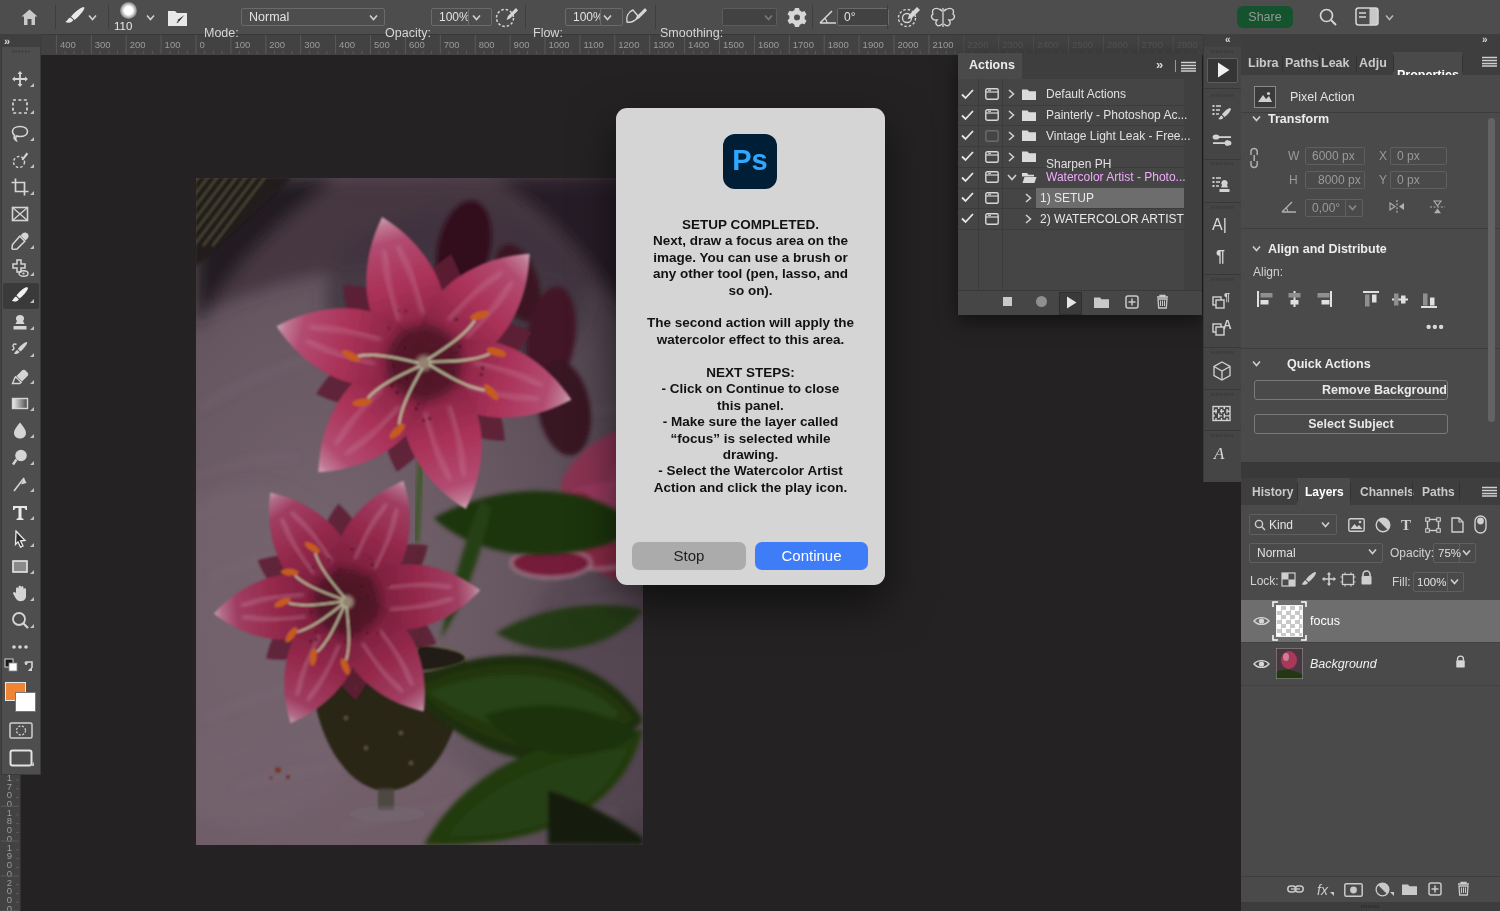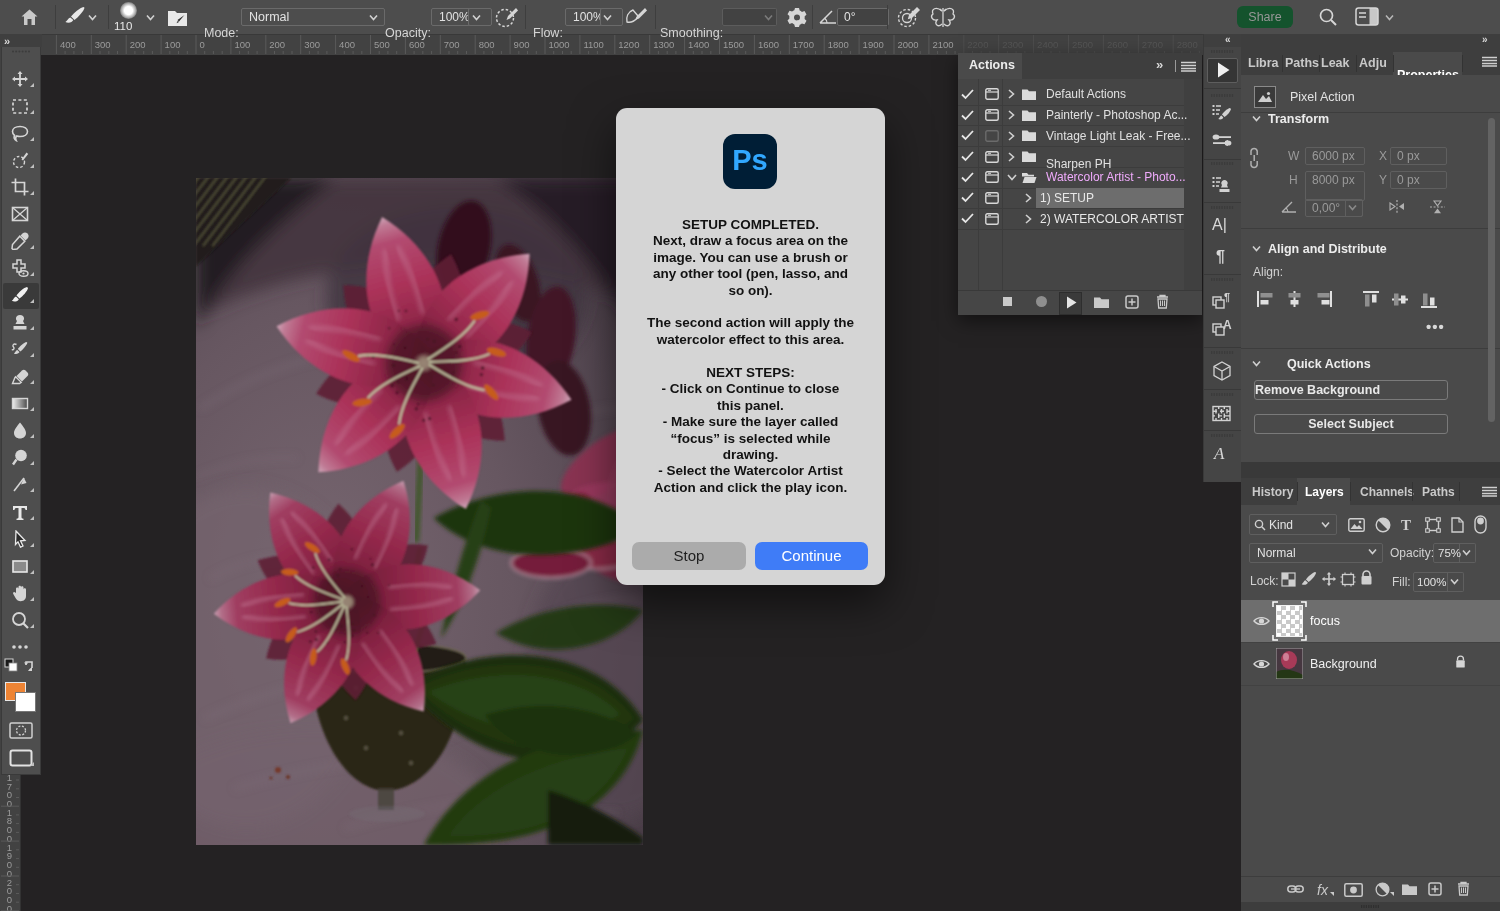--- a/index.html
+++ b/index.html
@@ -1278,21 +1278,21 @@
           <path d="M7,9 V5 A3.2,3.2 0 0 1 13.2,5 V9" transform="translate(-3,-1)"></path>
           <path d="M7,13 V17 A3.2,3.2 0 0 0 13.2,17 V13" transform="translate(-3,1)"></path>
           <path d="M7,8 V14" transform="translate(0.2,0)"></path>
         </g>
       </svg>
       <div class="abs" style="left:47px;top:115px;font-size:12px;color:#9a9a9a;">W</div>
       <div class="abs" style="left:64px;top:113px;width:60px;height:18px;border:1px solid #5f5f5f;border-radius:2px;box-sizing:border-box;color:#9a9a9a;font-size:12px;line-height:16px;padding-left:6px;">6000 px</div>
       <div class="abs" style="left:138px;top:115px;font-size:12px;color:#9a9a9a;">X</div>
       <div class="abs" style="left:149px;top:113px;width:57px;height:18px;border:1px solid #5f5f5f;border-radius:2px;box-sizing:border-box;color:#9a9a9a;font-size:12px;line-height:16px;padding-left:6px;">0 px</div>
       <div class="abs" style="left:48px;top:139px;font-size:12px;color:#9a9a9a;">H</div>
-      <div class="abs" style="left:64px;top:137px;width:60px;height:30px;border:1px solid #5f5f5f;border-radius:2px;box-sizing:border-box;color:#9a9a9a;font-size:12px;line-height:16px;padding-left:6px;">8000 px</div>
+      <div class="abs" style="left:64px;top:137px;width:60px;height:18px;border:1px solid #5f5f5f;border-radius:2px;box-sizing:border-box;color:#9a9a9a;font-size:12px;line-height:16px;padding-left:12px;">8000 px</div>
       <div class="abs" style="left:138px;top:139px;font-size:12px;color:#9a9a9a;">Y</div>
       <div class="abs" style="left:149px;top:137px;width:57px;height:18px;border:1px solid #5f5f5f;border-radius:2px;box-sizing:border-box;color:#9a9a9a;font-size:12px;line-height:16px;padding-left:6px;">0 px</div>
       <svg class="abs" style="left:40px;top:167px" width="16" height="12" viewBox="0 0 16 12">
         <path d="M1,11 L15,11 M1,11 L11,1" stroke="#b0b0b0" stroke-width="1.4" fill="none"></path>
         <path d="M7,11 A6,6 0 0 0 4.8,6.7" stroke="#b0b0b0" stroke-width="1.2" fill="none"></path>
       </svg>
       <div class="abs" style="left:64px;top:165px;width:58px;height:18px;border:1px solid #5f5f5f;border-radius:2px;box-sizing:border-box;color:#9a9a9a;font-size:12px;line-height:16px;padding-left:6px;">0,00°</div>
       <div class="abs" style="left:104px;top:165px;width:18px;height:18px;border:1px solid #5f5f5f;border-radius:0 2px 2px 0;box-sizing:border-box;"></div>
       <svg class="abs" style="left:107px;top:169px" width="9" height="9" viewBox="0 0 9 9">
         <polyline points="1,2.5 4.5,6.5 8,2.5" fill="none" stroke="#8a8a8a" stroke-width="1.6"></polyline>
@@ -1342,21 +1342,21 @@
         <path d="M0,16 H16" stroke="#e0e0e0" stroke-width="2"></path>
         <rect x="2" y="2.5" width="4.5" height="12" fill="#8f8f8f"></rect>
         <rect x="9" y="6.5" width="4.5" height="8" fill="#e0e0e0"></rect>
       </svg>
       <div class="abs" style="left:185px;top:284px;font-size:15px;font-weight:bold;color:#d8d8d8;letter-spacing:1px;">•••</div>
       <div class="abs" style="left:0;top:314px;width:259px;height:1px;background:#3d3d3d;"></div>
       <svg class="abs" style="left:11px;top:325px" width="9" height="9" viewBox="0 0 9 9">
         <polyline points="1,2.5 4.5,6.5 8,2.5" fill="none" stroke="#cfcfcf" stroke-width="1.6"></polyline>
       </svg>
       <div class="abs" style="left:27px;top:323px;font-size:12.5px;font-weight:bold;color:#ececec;margin-left:19px;">Quick Actions</div>
-      <div class="abs" style="left:13px;top:346px;width:194px;height:20px;border:1px solid #7a7a7a;border-radius:3px;box-sizing:border-box;color:#e8e8e8;font-size:12.5px;font-weight:bold;text-align:left;line-height:18px;">Remove Background</div>
+      <div class="abs" style="left:13px;top:346px;width:194px;height:20px;border:1px solid #7a7a7a;border-radius:3px;box-sizing:border-box;color:#e8e8e8;font-size:12.5px;font-weight:bold;text-align:right;line-height:18px;">Remove Background</div>
       <div class="abs" style="left:13px;top:380px;width:194px;height:20px;border:1px solid #7a7a7a;border-radius:3px;box-sizing:border-box;color:#e8e8e8;font-size:12.5px;font-weight:bold;text-align:center;line-height:18px;">Select Subject</div>
       <div class="abs" style="left:0;top:428px;width:259px;height:16px;background:#393939;"></div>
       <div class="abs" style="left:0;top:444px;width:259px;height:27px;background:#3e3e3e;"></div>
       <div class="abs" style="left:56px;top:444px;width:53px;height:27px;background:#4a4a4a;"></div>
       <div class="abs" style="left:11px;top:451px;font-size:12px;font-weight:bold;color:#c9c9c9;">History</div>
       <div class="abs" style="left:64px;top:451px;font-size:12px;font-weight:bold;color:#ffffff;">Layers</div>
       <div class="abs" style="left:119px;top:451px;font-size:12px;font-weight:bold;color:#c9c9c9;">Channels</div>
       <div class="abs" style="left:181px;top:451px;font-size:12px;font-weight:bold;color:#c9c9c9;">Paths</div>
       <div class="abs" style="left:56px;top:448px;width:1px;height:19px;background:#333;"></div>
       <div class="abs" style="left:109px;top:448px;width:1px;height:19px;background:#333;"></div>
@@ -1450,21 +1450,21 @@
         <path d="M1,6 C4.5,1.5 12.5,1.5 16,6 C12.5,10.5 4.5,10.5 1,6 Z" fill="none" stroke="#d6d6d6" stroke-width="1.4"></path>
         <circle cx="8.5" cy="6" r="2.6" fill="#d6d6d6"></circle>
       </svg>
       <svg class="abs" style="left:35px;top:614px" width="27" height="31" viewBox="0 0 27 31">
         <rect width="27" height="31" fill="#463740"></rect>
         <ellipse cx="13" cy="12" rx="8" ry="9" fill="#a83a58"></ellipse>
         <ellipse cx="10" cy="9" rx="3" ry="4" fill="#cd7f96"></ellipse>
         <path d="M0,24 C8,20 18,22 27,27 V31 H0 Z" fill="#243715"></path>
         <rect width="27" height="31" fill="none" stroke="#a8a8a8" stroke-width="1"></rect>
       </svg>
-      <div class="abs" style="left:69px;top:623px;font-size:12.5px;color:#f0f0f0;">Background</div>
+      <div class="abs" style="left:69px;top:623px;font-size:12.5px;color:#f0f0f0;font-style:italic;">Background</div>
       <svg class="abs" style="left:214px;top:621px" width="11" height="14" viewBox="0 0 13 16">
         <path d="M3,6 V4.5 A3.5,3.5 0 0 1 10,4.5 V6" fill="none" stroke="#d6d6d6" stroke-width="1.6"></path>
         <rect x="1.5" y="6" width="10" height="8.5" rx="1" fill="#d6d6d6"></rect>
       </svg>
       <div class="abs" style="left:0;top:650.8px;width:259px;height:1px;background:#424242;"></div>
       <div class="abs" style="left:0;top:842px;width:259px;height:1px;background:#3d3d3d;"></div>
       <svg class="abs" style="left:46px;top:849px" width="17" height="12" viewBox="0 0 17 12">
         <g fill="none" stroke="#c9c9c9" stroke-width="1.5">
           <rect x="0.8" y="3" width="8" height="6" rx="3"></rect>
           <rect x="8.2" y="3" width="8" height="6" rx="3"></rect>

